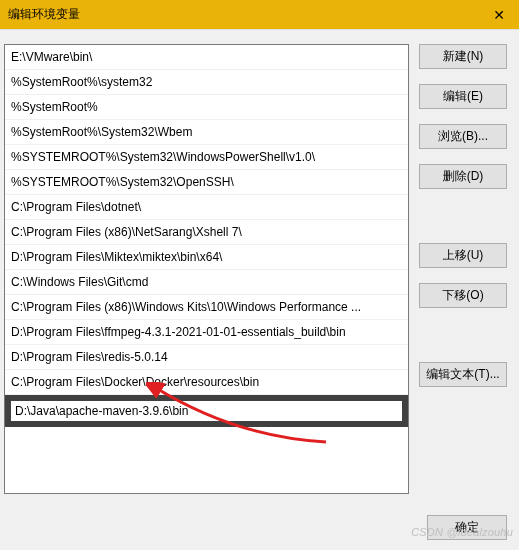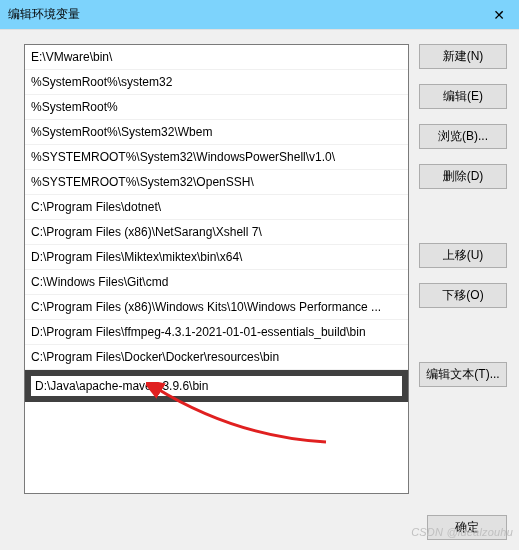--- a/index.html
+++ b/index.html
@@ -1,19 +1,19 @@
 <!DOCTYPE html>
 <html><head>
 <meta charset="utf-8">
 <style>
 * { box-sizing: border-box; margin: 0; padding: 0; }
 body { width: 519px; height: 550px; font-family: "Microsoft YaHei", "Segoe UI", sans-serif; font-size: 12px; background: #f0f0f0; position: relative; overflow: hidden; }
-.titlebar { height: 30px; display: flex; align-items: center; justify-content: space-between; padding: 0 8px; background: #7dd3fc; border-bottom: 1px solid #e0e0e0; gap: 32px; }
+.titlebar { height: 30px; display: flex; align-items: center; justify-content: space-between; padding: 0 8px; background: #eab308; border-bottom: 1px solid #e0e0e0; gap: 32px; }
 .close-x { width: 24px; text-align: center; font-size: 14px; cursor: pointer; }
-.content { display: flex; padding: 14px 12px 10px 24px; gap: 10px; }
+.content { display: flex; padding: 14px 12px 10px 4px; gap: 10px; }
 .list-wrap { flex: 1; border: 1px solid #7a7a7a; background: #fff; height: 450px; overflow: hidden; position: relative; }
 .list { list-style: none; }
 .list li { padding: 3px 6px; font-size: 12px; line-height: 18px; white-space: nowrap; overflow: hidden; text-overflow: ellipsis; border-bottom: 1px solid #f0f0f0; cursor: default; }
 .list li.hl { border: 6px solid #404040; padding: 1px 4px; }
 .btn-col { width: 88px; display: flex; flex-direction: column; gap: 15px; }
 .btn-col .spacer { height: 24px; }
 .btn { height: 25px; background: #e1e1e1; border: 1px solid #adadad; font-size: 12px; cursor: pointer; }
 .footer { position: absolute; bottom: 10px; right: 12px; display: flex; gap: 16px; }
 .footer .btn { width: 80px; }
 .arrow { position: absolute; left: 146px; top: 382px; pointer-events: none; }
@@ -35,20 +35,21 @@
         <li>%SystemRoot%</li>
         <li>%SystemRoot%\System32\Wbem</li>
         <li>%SYSTEMROOT%\System32\WindowsPowerShell\v1.0\</li>
         <li>%SYSTEMROOT%\System32\OpenSSH\</li>
         <li>C:\Program Files\dotnet\</li>
         <li>C:\Program Files (x86)\NetSarang\Xshell 7\</li>
         <li>D:\Program Files\Miktex\miktex\bin\x64\</li>
         <li>C:\Windows Files\Git\cmd</li>
         <li>C:\Program Files (x86)\Windows Kits\10\Windows Performance ...</li>
         <li>D:\Program Files\ffmpeg-4.3.1-2021-01-01-essentials_build\bin</li>
+        <li>D:\Program Files\redis-5.0.14</li>
         <li>C:\Program Files\Docker\Docker\resources\bin</li>
         <li class="hl">D:\Java\apache-maven-3.9.6\bin</li>
       </ul>
   </div>
   <div class="btn-col">
     <button class="btn">新建(N)</button>
     <button class="btn">编辑(E)</button>
     <button class="btn">浏览(B)...</button>
     <button class="btn">删除(D)</button>
     <div class="spacer"></div>

